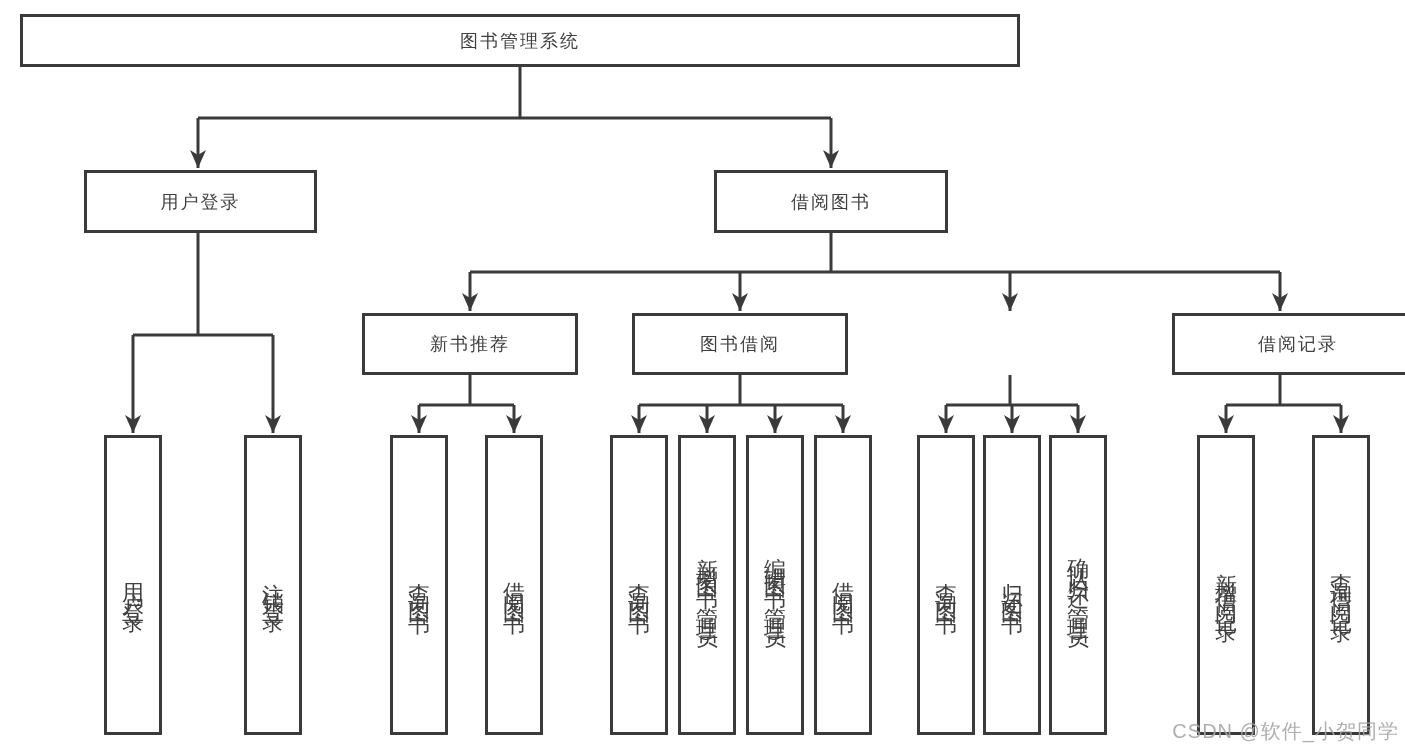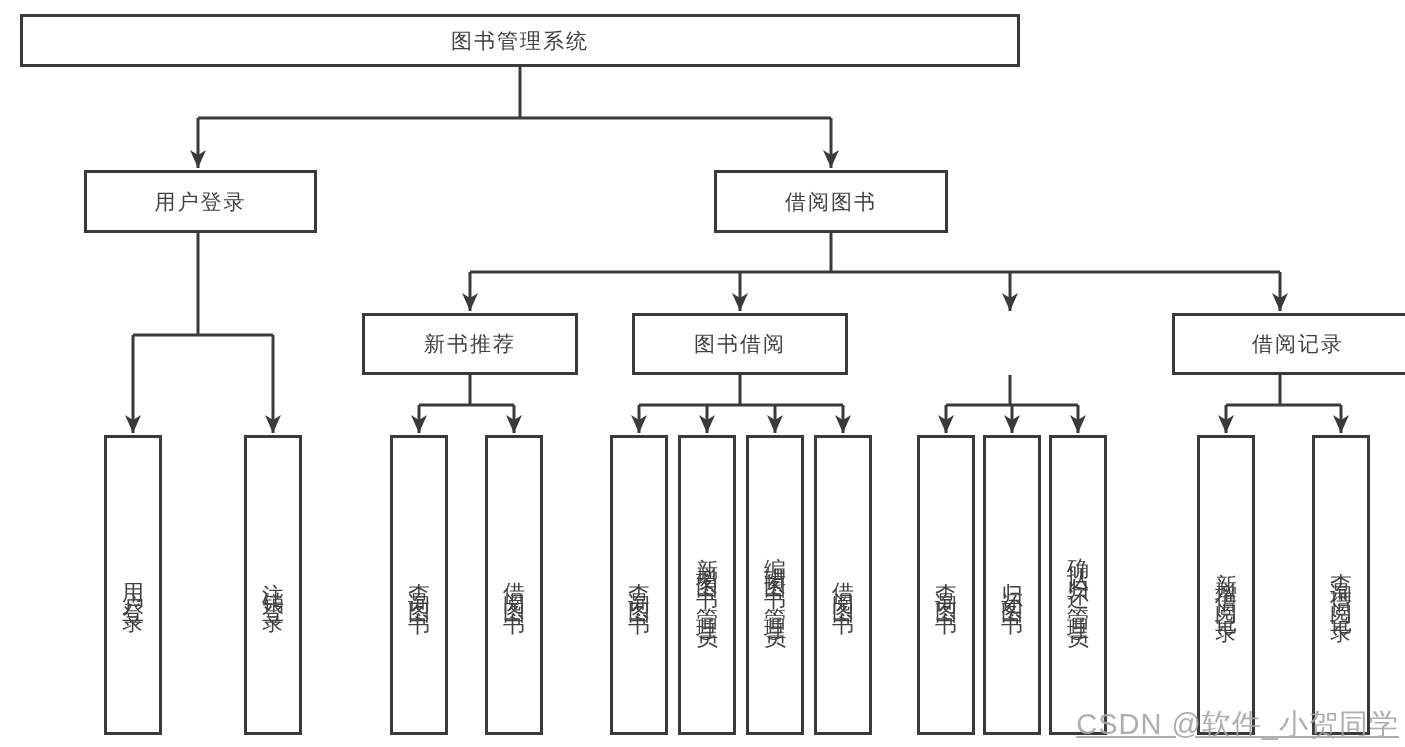--- a/index.html
+++ b/index.html
@@ -25,21 +25,21 @@
     position: absolute;
     box-sizing: border-box;
     border: 3px solid #3a3a3a;
     background: #ffffff;
     color: #3f3f3f;
     display: flex;
     align-items: center;
     justify-content: center;
   }
   .h-label {
-    font-size: 21px;
+    font-size: 18px;
     letter-spacing: 2px;
     white-space: nowrap;
   }
   .leaf .v-label {
     writing-mode: vertical-rl;
     text-orientation: mixed;
     font-size: 22px;
     line-height: 1.1;
     letter-spacing: 10px;
     white-space: nowrap;
@@ -65,27 +65,26 @@
   .lf-8  { left: 814px; }
   .lf-9  { left: 917px; }
   .lf-10 { left: 983px; }
   .lf-11 { left: 1049px; }
   .lf-12 { left: 1197px; }
   .lf-13 { left: 1312px; }
   .watermark {
     position: absolute;
     right: 6px;
     bottom: 2px;
-    font-size: 29px;
+    font-size: 20px;
     color: #a6a6a6;
     opacity: 0.9;
     letter-spacing: 1px;
     z-index: 10;
     white-space: nowrap;
-    text-decoration: underline;
   }
 </style>
 </head>
 <body>
 
 <div class="canvas">
 
   <svg class="connectors" width="1405" height="747" viewBox="0 0 1405 747">
     <defs>
       <marker id="arrow" markerUnits="userSpaceOnUse" markerWidth="22" markerHeight="20" refX="18" refY="8" orient="auto">

